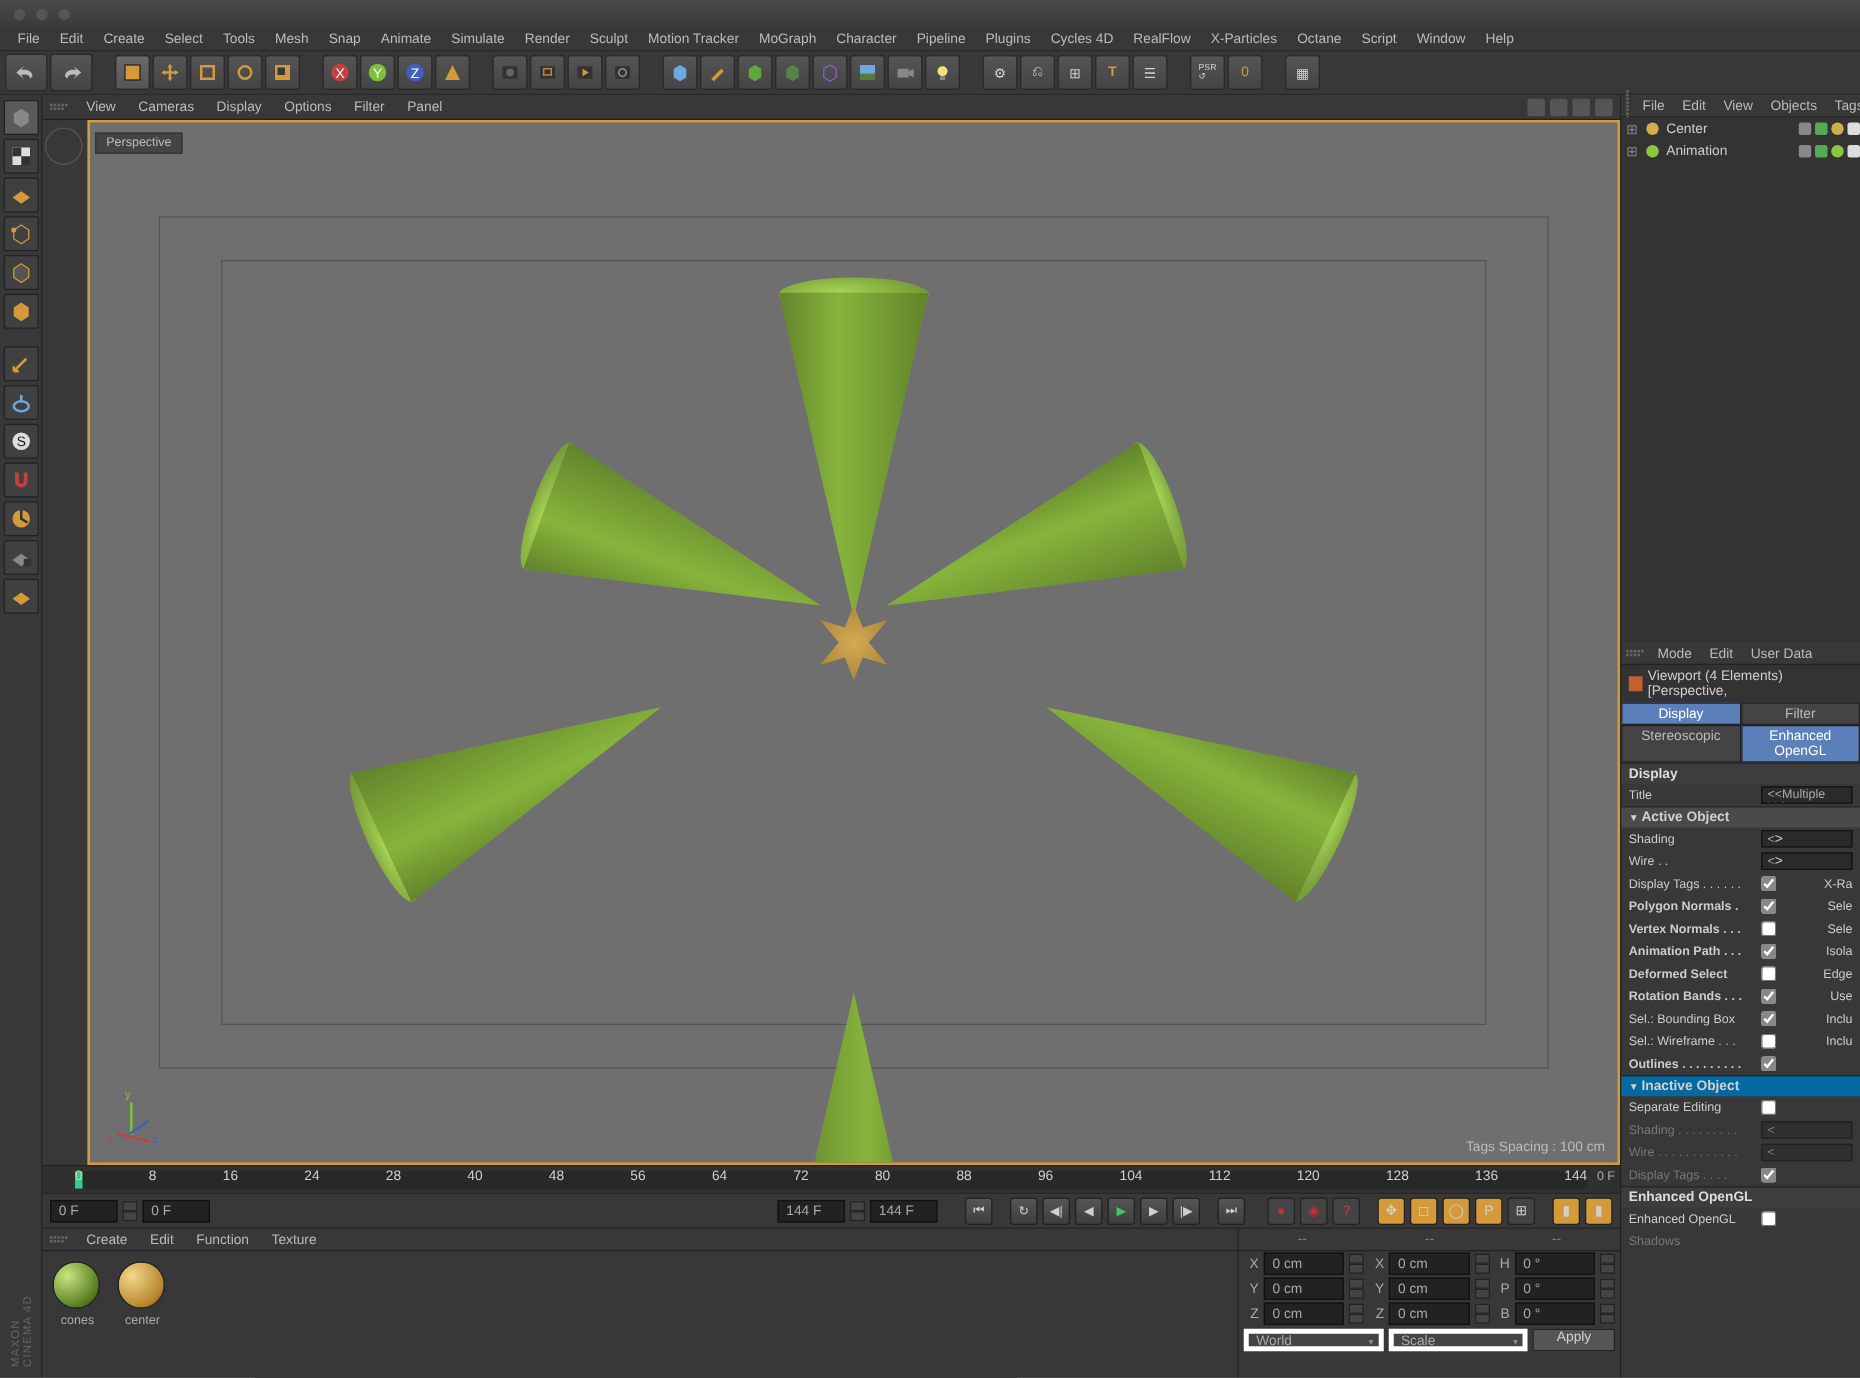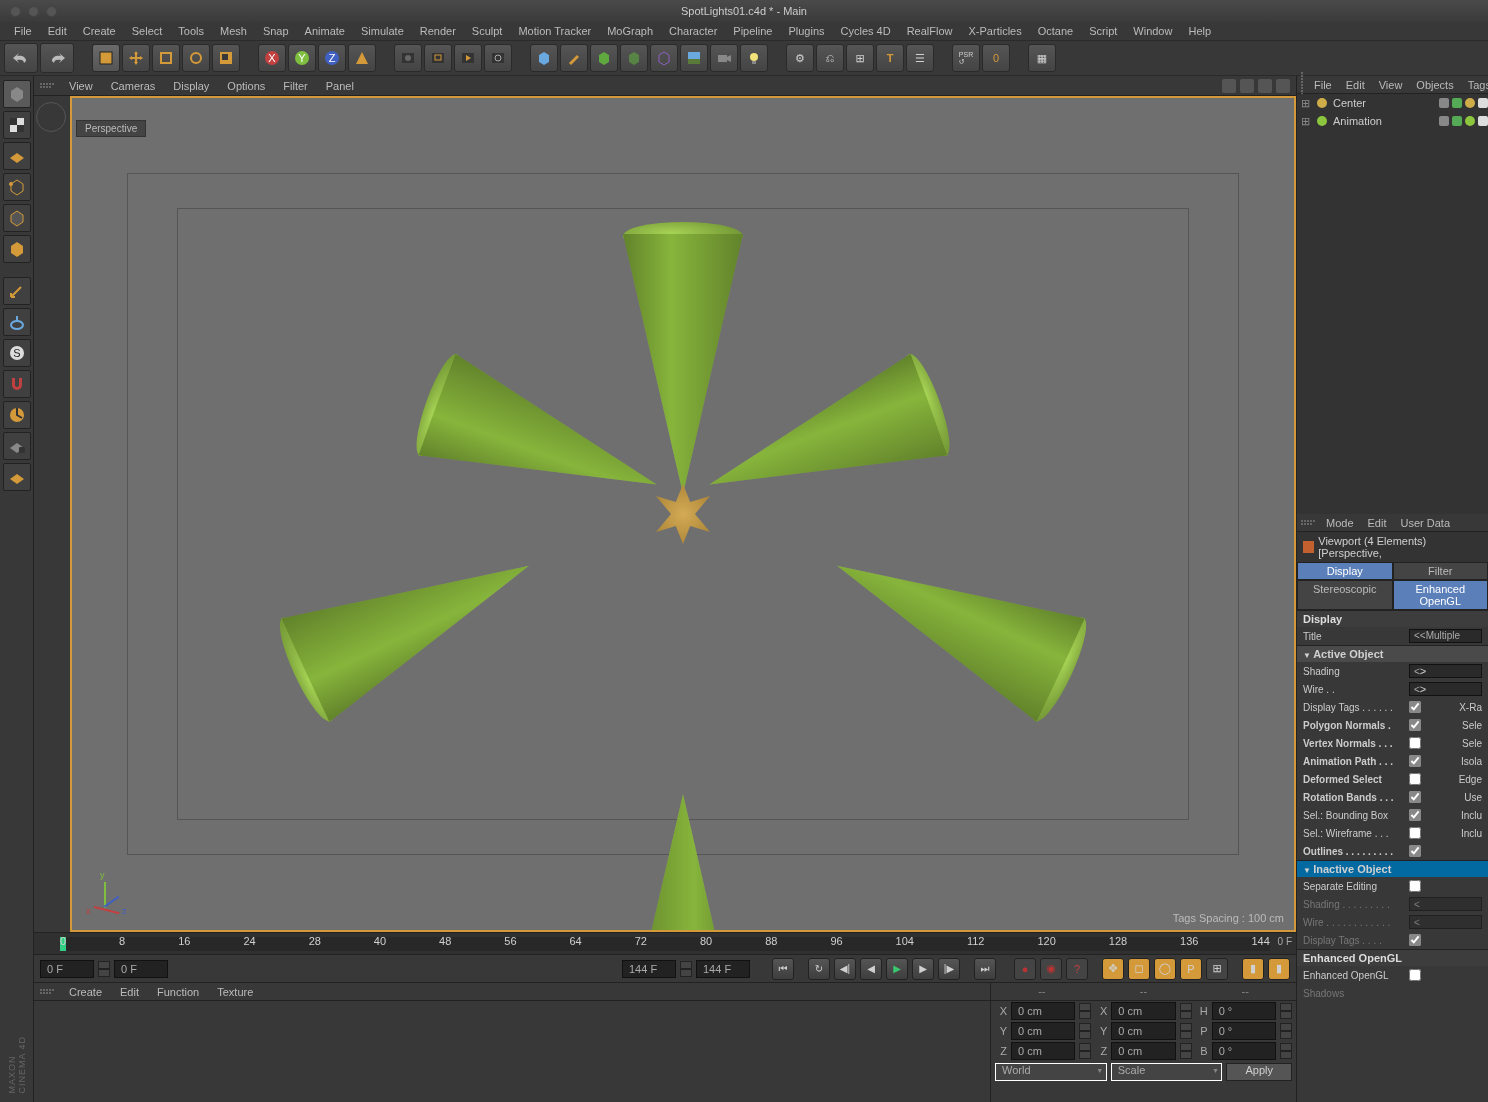--- a/index.html
+++ b/index.html
@@ -39,21 +39,21 @@
 .vp-menubar .grip{ width:14px; display:flex; flex-wrap:wrap; gap:1px; margin-right:6px;}
 .vp-menubar .grip i{ width:2px;height:2px;background:#666;}
 .vp-menubar span.m { padding:2px 9px; color:#bbb; cursor:default;}
 .vp-menubar .right { margin-left:auto; display:flex; gap:4px; padding-right:6px;}
 .vp-menubar .right i{ width:14px;height:14px; background:#555; border-radius:2px;}
 
 .viewport-wrap{ flex:1; display:flex; min-height:0;}
 .vp-leftlabel{ width:36px; background:#383838; position:relative;}
 .vp-leftlabel .hud{ width:30px;height:30px;border:1px solid #555;border-radius:50%; position:absolute; top:6px; left:2px;}
 .viewport{ flex:1; background:#6f6f6f; border:2px solid #d49a3a; position:relative; overflow:hidden;}
-.viewport .tabname{ position:absolute; top:22px; left:4px; background:#444; padding:2px 8px; border:1px solid #333; font-size:10px; color:#bbb;}
+.viewport .tabname{ position:absolute; top:8px; left:4px; background:#444; padding:2px 8px; border:1px solid #333; font-size:10px; color:#bbb;}
 .safe{ position:absolute; border:1px solid #555;}
 .safe.outer{ left:55px; right:55px; top:75px; bottom:75px;}
 .safe.inner{ left:105px; right:105px; top:110px; bottom:110px;}
 .axis{ position:absolute; left:14px; bottom:14px; width:40px; height:40px;}
 .axis .y{ position:absolute; left:18px; bottom:8px; width:2px; height:26px; background:#7fbf3f;}
 .axis .x{ position:absolute; left:8px; bottom:8px; width:26px; height:2px; background:#c24040; transform:rotate(14deg); transform-origin:left;}
 .axis .z{ position:absolute; left:18px; bottom:8px; width:18px; height:2px; background:#4060c2; transform:rotate(-35deg); transform-origin:left;}
 .axis .ly{ position:absolute; left:14px; bottom:36px; color:#7fbf3f; font-size:9px;}
 .axis .lx{ position:absolute; left:0px; bottom:0px; color:#c24040; font-size:9px;}
 .axis .lz{ position:absolute; left:36px; bottom:0px; color:#4060c2; font-size:9px;}
@@ -97,21 +97,21 @@
 .matswatch .ball.gold{ background:radial-gradient(circle at 30% 30%, #f2d88a, #b8862d 70%, #4a3310);}
 .matswatch .lbl{ margin-top:4px; color:#aaa; font-size:10px;}
 
 .coords{ width:306px; background:#383838; border-left:1px solid #222; display:flex; flex-direction:column;}
 .coords .hdr{ height:18px; display:flex; border-bottom:1px solid #222;}
 .coords .hdr div{ flex:1; text-align:center; color:#888; padding-top:2px;}
 .coords .row{ display:flex; align-items:center; height:20px; padding:0 4px; gap:4px;}
 .coords .row .axl{ width:12px; text-align:right; color:#aaa;}
 .coords .row .fld{ flex:1; min-width:0;}
 .coords .drow{ display:flex; gap:4px; padding:2px 4px;}
-.coords .sel{ flex:1; background:#444; border:1px solid #ffffff; height:18px; padding:0 6px; color:#aaa; position:relative;}
+.coords .sel{ flex:1; background:#444; border:4px solid #ffffff; height:18px; padding:0 6px; color:#aaa; position:relative;}
 .coords .sel:after{content:"▾"; position:absolute; right:4px; top:2px; font-size:8px; color:#888;}
 .coords .apply{ background:#555; border:1px solid #222; padding:0 18px; height:18px; text-align:center;}
 
 
 .rightcol{ width:192px; background:#383838; border-left:1px solid #222; display:flex; flex-direction:column;}
 .rightcol .panelhdr{ height:18px; display:flex; align-items:center; padding-left:4px; background:#383838; border-bottom:1px solid #222; font-size:11px;}
 .rightcol .panelhdr .grip{ width:14px; display:flex; flex-wrap:wrap; gap:1px; margin-right:4px;}
 .rightcol .panelhdr .grip i{width:2px;height:2px;background:#666;}
 .rightcol .panelhdr span{ padding:0 7px; color:#bbb;}
 .objtree{ flex:0 0 auto; height:420px; background:#333; overflow:auto;}
@@ -146,21 +146,20 @@
 </style>
 </head>
 <body>
 
 <div class="titlebar">
   <div class="traffic">
       <span></span>
       <span></span>
       <span></span>
     </div>
-  <div class="title">SpotLights01.c4d * - Main</div>
 </div>
 
 <div class="menubar" id="menubar">
     <span>File</span>
     <span>Edit</span>
     <span>Create</span>
     <span>Select</span>
     <span>Tools</span>
     <span>Mesh</span>
     <span>Snap</span>
@@ -590,20 +589,30 @@
               <i></i>
               <i></i>
               <i></i>
               <i></i>
             </div>
           <span>Create</span>
           <span>Edit</span>
           <span>Function</span>
           <span>Texture</span>
         </div>
+        <div class="mbody">
+          <div class="matswatch">
+            <div class="ball"></div>
+            <div class="lbl">cones</div>
+          </div>
+          <div class="matswatch">
+            <div class="ball gold"></div>
+            <div class="lbl">center</div>
+          </div>
+        </div>
       </div>
       <div class="coords">
         <div class="hdr">
           <div>--</div>
           <div>--</div>
           <div>--</div>
         </div>
         <div id="coord-rows">
             <div class="row">
               <div class="axl">X</div>

